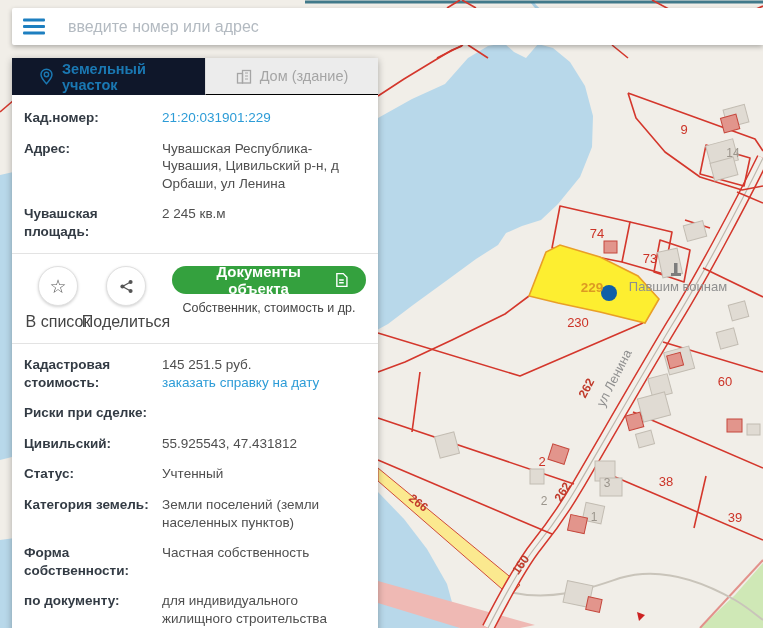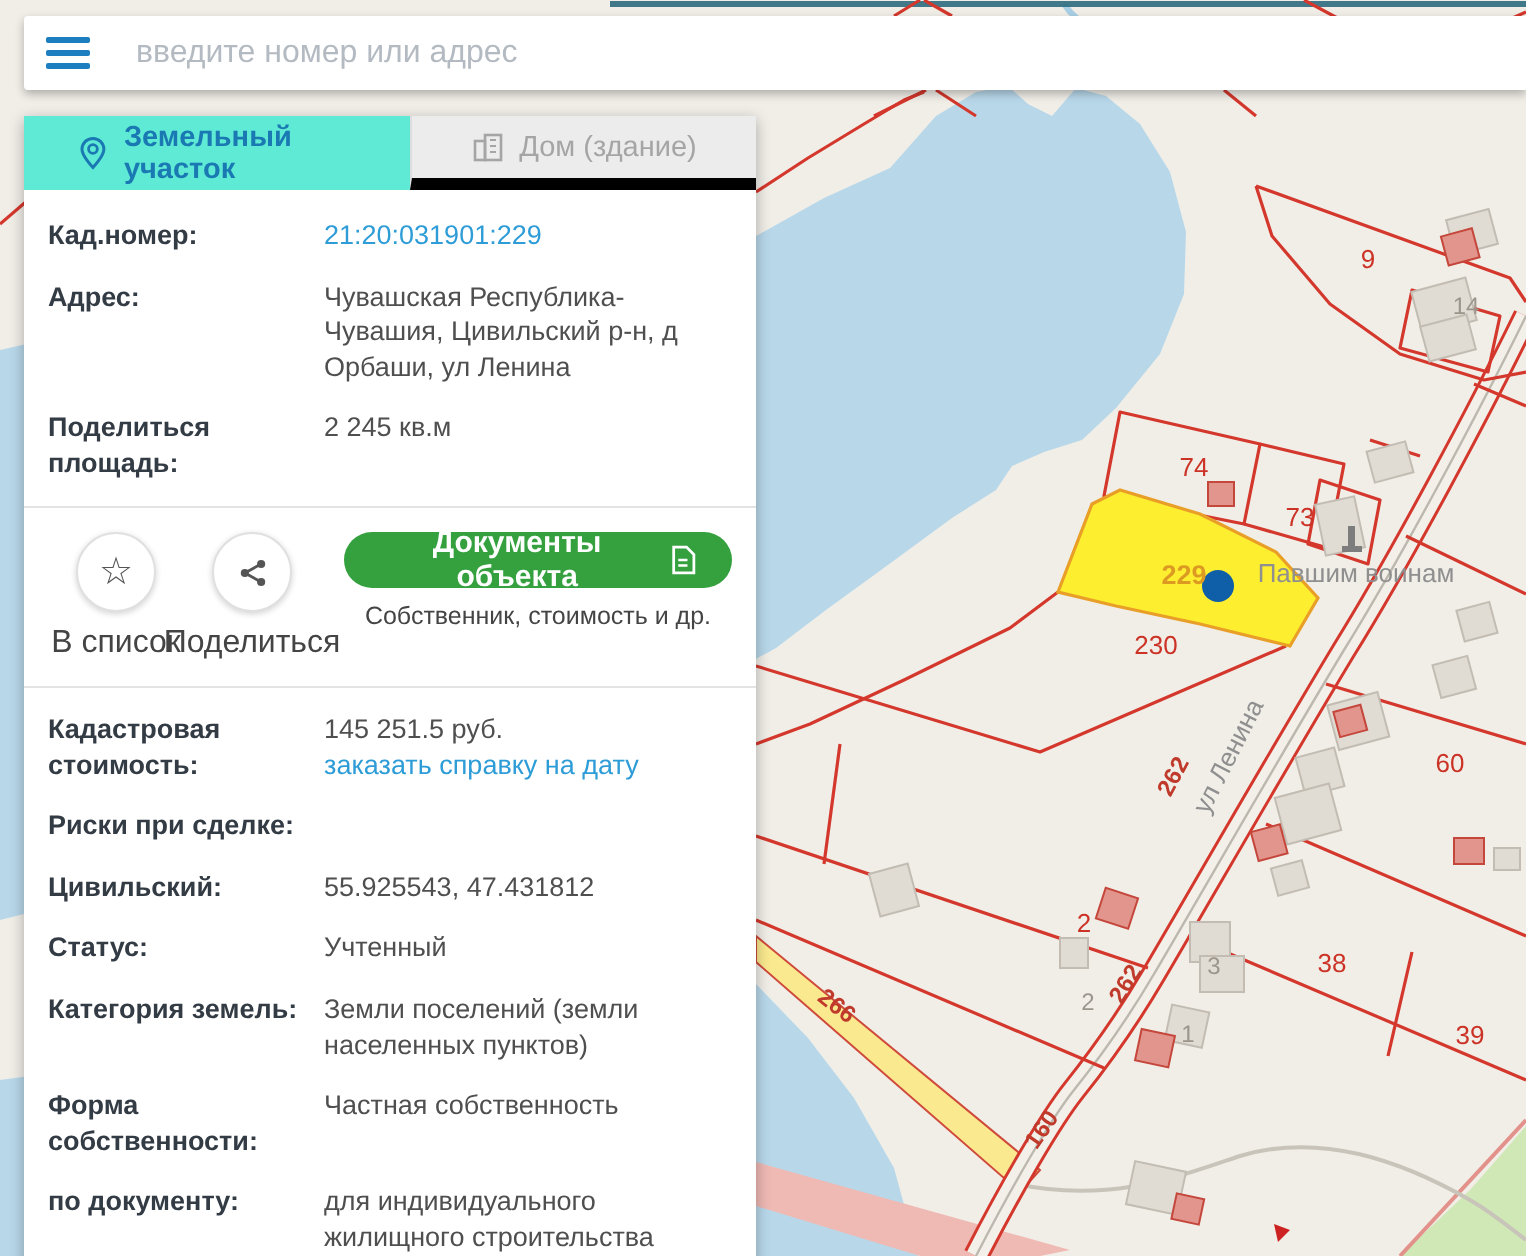--- a/index.html
+++ b/index.html
@@ -26,22 +26,22 @@
   .search-input{
     flex:1;border:none;outline:none;font-size:16px;color:#444;
     font-family:"Liberation Sans","DejaVu Sans",sans-serif;padding:0 10px 0 12px;background:transparent;
   }
   .search-input::placeholder{color:#b3bac1;opacity:1;}
   
   .panel{position:absolute;left:12px;top:58px;width:366px;z-index:4;
     background:#fff;box-shadow:0 2px 7px rgba(0,0,0,.3);}
   .tabs{display:flex;height:37px;}
   .tab{display:flex;align-items:center;gap:8px;font-size:14.5px;cursor:pointer;}
-  .tab-active{flex:0 0 193px;padding-left:27px;color:#1a78b2;font-weight:bold;background:#5eead4;box-sizing:border-box;}
-  .tab-inactive{flex:1;justify-content:center;color:#a5a5a5;background:#ececec;border-left:1px solid #ddd;border-bottom:6px solid #000000;}
+  .tab-active{flex:0 0 193px;padding-left:27px;color:#1a78b2;font-weight:bold;background:#0f172a;box-sizing:border-box;}
+  .tab-inactive{flex:1;justify-content:center;color:#a5a5a5;background:#ececec;border-left:1px solid #ddd;border-bottom:1px solid #000000;}
   .panel-body{padding:14px 12px 12px 12px;}
   .row{display:flex;margin-bottom:13px;font-size:13.5px;line-height:1.3;}
   .row .lab{flex:0 0 138px;color:#333b44;font-weight:bold;}
   .row .val{flex:1;color:#4f4f4f;}
   a.link{color:#2d9cd7;text-decoration:none;cursor:pointer;}
   .divider{height:1px;background:#e3e3e3;margin:0 -12px 12px -12px;}
   .actions{display:flex;align-items:flex-start;margin-bottom:12px;}
   .action-col{width:68px;display:flex;flex-direction:column;align-items:center;cursor:pointer;}
   .circle-btn{width:38px;height:38px;border-radius:50%;background:#fff;border:1px solid #e0e0e0;
     box-shadow:0 1px 3px rgba(0,0,0,.18);display:flex;align-items:center;justify-content:center;color:#555;}
@@ -237,21 +237,21 @@
   <div class="panel-body">
     <div class="row">
       <div class="lab">Кад.номер:</div>
       <div class="val"><a class="link">21:20:031901:229</a></div>
     </div>
     <div class="row">
       <div class="lab">Адрес:</div>
       <div class="val">Чувашская Республика-Чувашия, Цивильский р-н, д Орбаши, ул Ленина</div>
     </div>
     <div class="row">
-      <div class="lab">Поделиться площадь:</div>
+      <div class="lab">Чувашская площадь:</div>
       <div class="val">2 245 кв.м</div>
     </div>
 
     <div class="divider"></div>
 
     <div class="actions">
       <div class="action-col">
         <div class="circle-btn">
             <span class="star">☆</span>
           </div>

